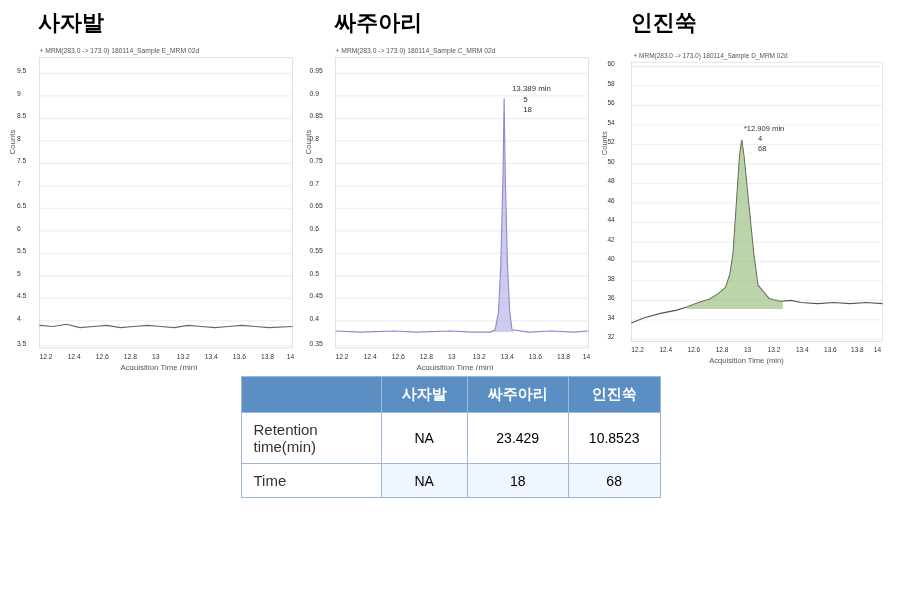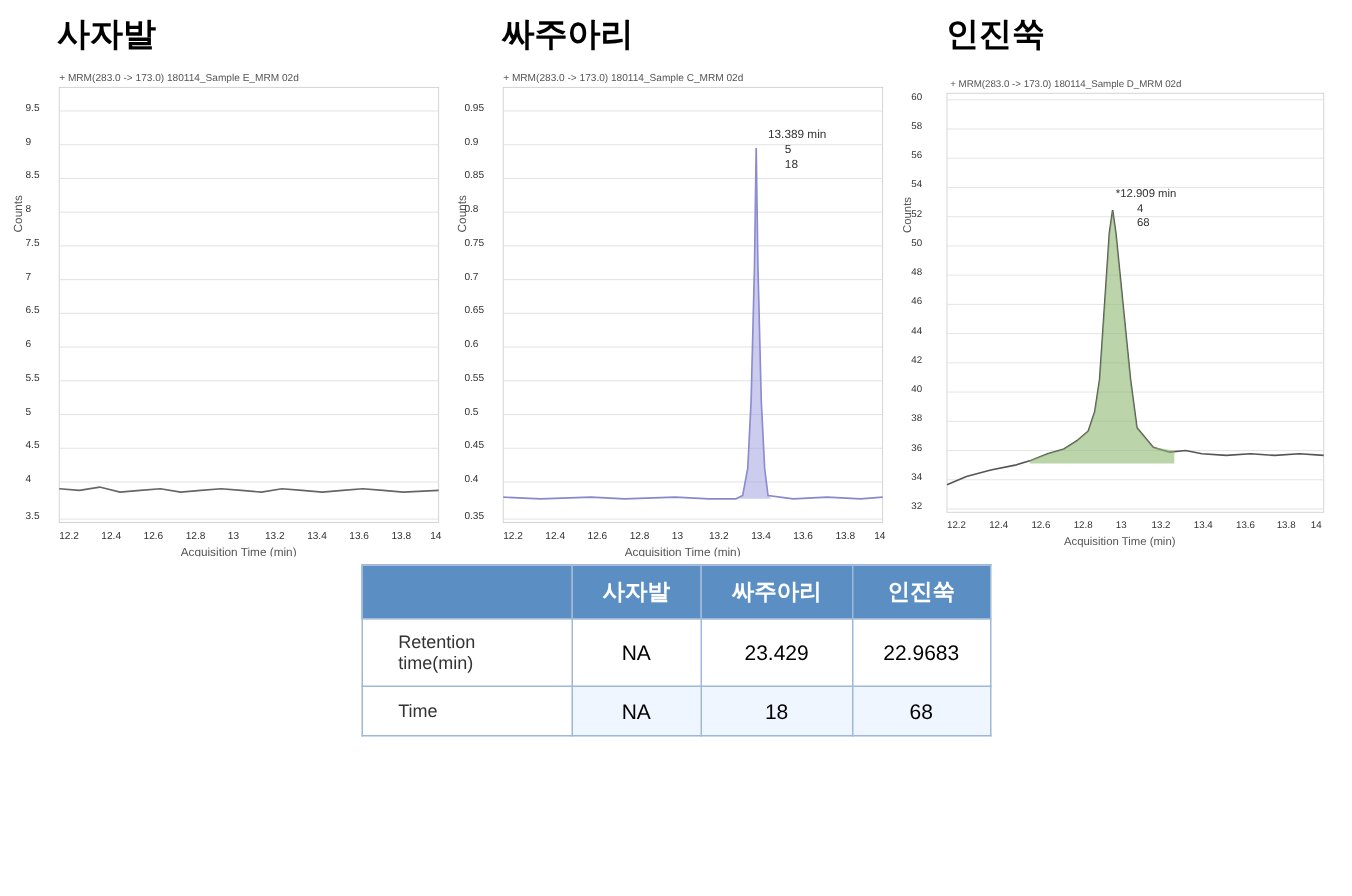--- a/index.html
+++ b/index.html
@@ -80,23 +80,23 @@
       font-size: 15px;
     }
 
     .data-table thead tr th:first-child {
       background-color: #5b8fc4;
     }
 
     .data-table tbody tr td:first-child {
       background-color: #fff;
       text-align: left;
-      font-size: 12px;
+      font-size: 15px;
       color: #333;
-      padding-left: 24px;
+      padding-left: 12px;
     }
 
     .data-table tbody tr {
       background-color: #fff;
     }
 
     .data-table tbody tr:nth-child(even) {
       background-color: #f0f6ff;
     }
   </style>
@@ -304,21 +304,21 @@
           <th>사자발</th>
           <th>싸주아리</th>
           <th>인진쑥</th>
         </tr>
       </thead>
       <tbody>
         <tr>
           <td>Retention<br>time(min)</td>
           <td>NA</td>
           <td>23.429</td>
-          <td>22.9683</td>
+          <td>10.8523</td>
         </tr>
         <tr>
           <td>Time</td>
           <td>NA</td>
           <td>18</td>
           <td>68</td>
         </tr>
       </tbody>
     </table>
   </div>

